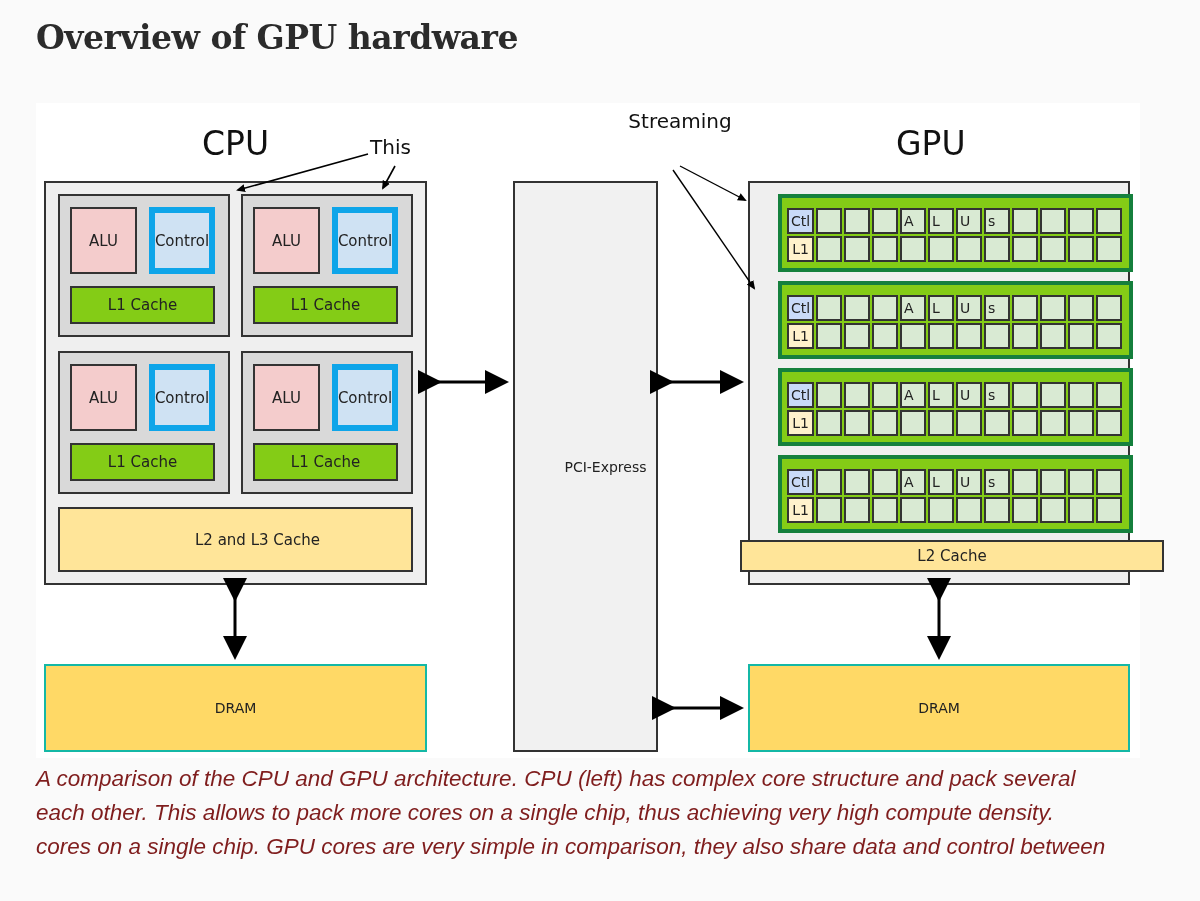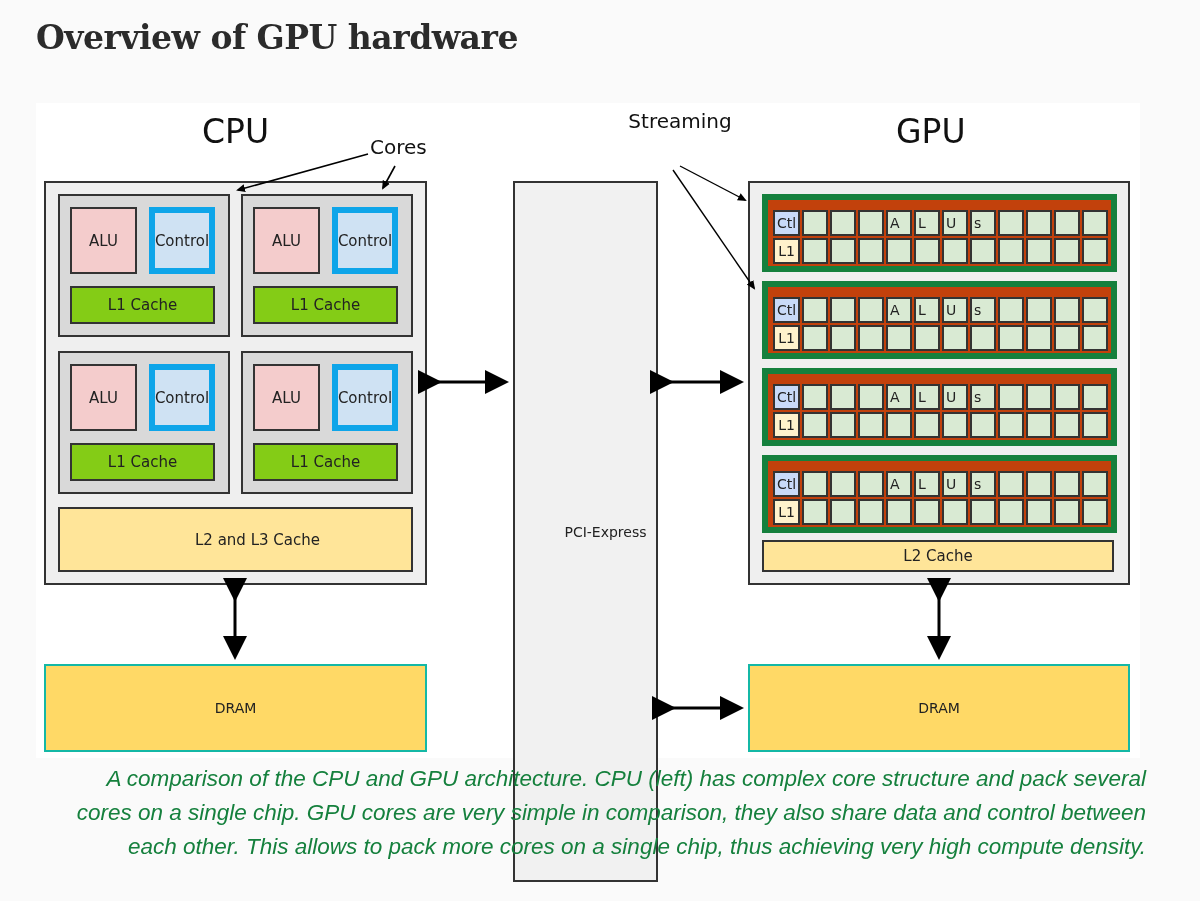--- a/index.html
+++ b/index.html
@@ -13,54 +13,54 @@
     position: absolute; left: 36px; top: 18px;
     font-family: "DejaVu Serif", serif; font-weight: bold;
     font-size: 33px; color: #2b2b2b; letter-spacing: -0.5px;
     margin: 0;
   }
   .canvas {
     position: absolute; left: 36px; top: 103px; width: 1104px; height: 655px;
     background: #ffffff;
   }
   .abs { position: absolute; box-sizing: border-box; }
-  .title-lg { font-size: 33px; color: #111; font-family: "DejaVu Sans", sans-serif; }
+  .title-lg { font-size: 33px; color: #111; font-family: "DejaVu Sans", sans-serif; margin-top: 12px; }
   .label-md { font-size: 20px; color: #111; text-align: center; line-height: 24px; }
   .chip { background: #efefef; border: 2px solid #333; }
   .core { background: #d9d9d9; border: 2px solid #333; }
   .alu { background: #f4cccc; border: 2px solid #333; display:flex; align-items:center; justify-content:center; font-size: 15px; }
   .ctrl { background: #cfe2f3; border: 6px solid #0ea5e9; display:flex; align-items:center; justify-content:center; font-size: 15px; }
   .l1 { background: #84cc16; border: 2px solid #333; display:flex; align-items:center; justify-content:center; font-size: 15px; }
   .l2 { background: #ffe599; border: 2px solid #333; display:flex; align-items:center; justify-content:center; font-size: 15px; }
   .dram { background: #ffd966; border: 2px solid #14b8a6; display:flex; align-items:center; justify-content:center; font-size: 14px; }
   .pci { background: #f1f1f1; border: 2px solid #333; display:flex; align-items:center; justify-content:center; font-size: 14px; }
-  .sm { background: #c2410c; border: 6px solid #15803d; }
+  .sm { background: #84cc16; border: 4px solid #15803d; margin-left: 16px; }
   .sm-grid { position:absolute; left: 18px; top: 11px; display: grid;
     grid-template-columns: 27px repeat(11, 26px); grid-template-rows: 26px 26px;
     column-gap: 2px; row-gap: 2px; }
   .cell { border: 2px solid #333; box-sizing: border-box; background: #d9ead3;
     font-size: 14px; display:flex; align-items:center; justify-content:flex-start; padding-left: 2px; }
   .cell.ctl { background: #c9daf8; padding-left: 0; justify-content:center; }
   .cell.l1c { background: #fff2cc; padding-left: 0; justify-content:center; }
   .caption {
     position: absolute; left: 36px; top: 762px; width: 1110px;
     font-family: "Liberation Sans", sans-serif; font-style: italic;
-    font-size: 22.5px; line-height: 34px; color: #15803d; text-align: right;
+    font-size: 22.5px; line-height: 34px; color: #7f1d1d; text-align: left;
   }
   svg.overlay { position: absolute; left: 0; top: 0; pointer-events: none; }
 </style>
 </head>
 <body>
 
 <h1 class="heading">Overview of GPU hardware</h1>
 
 <div class="canvas"></div>
 
 <div class="abs title-lg" style="left:202px; top:112px;">CPU</div>
-<div class="abs label-md" style="left:370px; top:135px;">Cores</div>
+<div class="abs label-md" style="left:370px; top:135px;">This</div>
 
 <div class="abs chip" style="left:44px; top:181px; width:383px; height:404px;"></div>
 
 <div id="cpu-cores">
     <div class="abs core" style="left: 58px; top: 194px; width: 172px; height: 143px;"></div>
     <div class="abs alu" style="left: 70px; top: 207px; width: 67px; height: 67px;">ALU</div>
     <div class="abs ctrl" style="left: 149px; top: 207px; width: 66px; height: 67px;">Control</div>
     <div class="abs l1" style="left: 70px; top: 286px; width: 145px; height: 38px;">L1 Cache</div>
     <div class="abs core" style="left: 241px; top: 194px; width: 172px; height: 143px;"></div>
     <div class="abs alu" style="left: 253px; top: 207px; width: 67px; height: 67px;">ALU</div>
@@ -73,21 +73,21 @@
     <div class="abs core" style="left: 241px; top: 351px; width: 172px; height: 143px;"></div>
     <div class="abs alu" style="left: 253px; top: 364px; width: 67px; height: 67px;">ALU</div>
     <div class="abs ctrl" style="left: 332px; top: 364px; width: 66px; height: 67px;">Control</div>
     <div class="abs l1" style="left: 253px; top: 443px; width: 145px; height: 38px;">L1 Cache</div>
   </div>
 
 <div class="abs l2" style="left:58px; top:507px; width:355px; height:65px;padding-left:44px;">L2 and L3 Cache</div>
 
 <div class="abs dram" style="left:44px; top:664px; width:383px; height:88px;">DRAM</div>
 
-<div class="abs pci" style="left:513px; top:181px; width:145px; height:701px;padding-left:40px;">PCI-Express</div>
+<div class="abs pci" style="left:513px; top:181px; width:145px; height:571px;padding-left:40px;">PCI-Express</div>
 
 <div class="abs title-lg" style="left:896px; top:112px;">GPU</div>
 <div class="abs label-md" style="left:575px; top:109px; width:210px;">
   <div>Streaming</div>
 </div>
 
 <div class="abs chip" style="left:748px; top:181px; width:382px; height:404px;"></div>
 
 <div id="gpu-sms">
     <div class="abs sm" style="left: 762px; top: 194px; width: 355px; height: 78px;">
@@ -197,21 +197,21 @@
         <div class="cell"></div>
         <div class="cell"></div>
         <div class="cell"></div>
         <div class="cell"></div>
         <div class="cell"></div>
         <div class="cell"></div>
       </div>
     </div>
   </div>
 
-<div class="abs l2" style="left:762px; top:540px; width:352px; height:32px;text-align:right;">L2 Cache</div>
+<div class="abs l2" style="left:740px; top:540px; width:424px; height:32px;text-align:right;">L2 Cache</div>
 
 <div class="abs dram" style="left:748px; top:664px; width:382px; height:88px;">DRAM</div>
 
 <svg class="overlay" width="1200" height="901">
   <defs>
     <marker id="ah" markerWidth="8" markerHeight="8" refX="6" refY="4" orient="auto" markerUnits="strokeWidth">
       <path d="M0,0 L8,4 L0,8 z" fill="#000"></path>
     </marker>
     <marker id="ahs" markerWidth="10" markerHeight="10" refX="7" refY="5" orient="auto" markerUnits="userSpaceOnUse">
       <path d="M0,1 L9,5 L0,9 z" fill="#000"></path>
@@ -230,15 +230,15 @@
 
   <line x1="670" y1="708" x2="738" y2="708" stroke="#000" stroke-width="3" marker-start="url(#ah)" marker-end="url(#ah)"></line>
 
   <line x1="235" y1="596" x2="235" y2="654" stroke="#000" stroke-width="3" marker-start="url(#ah)" marker-end="url(#ah)"></line>
 
   <line x1="939" y1="596" x2="939" y2="654" stroke="#000" stroke-width="3" marker-start="url(#ah)" marker-end="url(#ah)"></line>
 </svg>
 
 <div class="caption">
   <div>A comparison of the CPU and GPU architecture. CPU (left) has complex core structure and pack several</div>
+  <div>each other. This allows to pack more cores on a single chip, thus achieving very high compute density.</div>
   <div>cores on a single chip. GPU cores are very simple in comparison, they also share data and control between</div>
-  <div>each other. This allows to pack more cores on a single chip, thus achieving very high compute density.</div>
 </div>
 
 </body></html>

